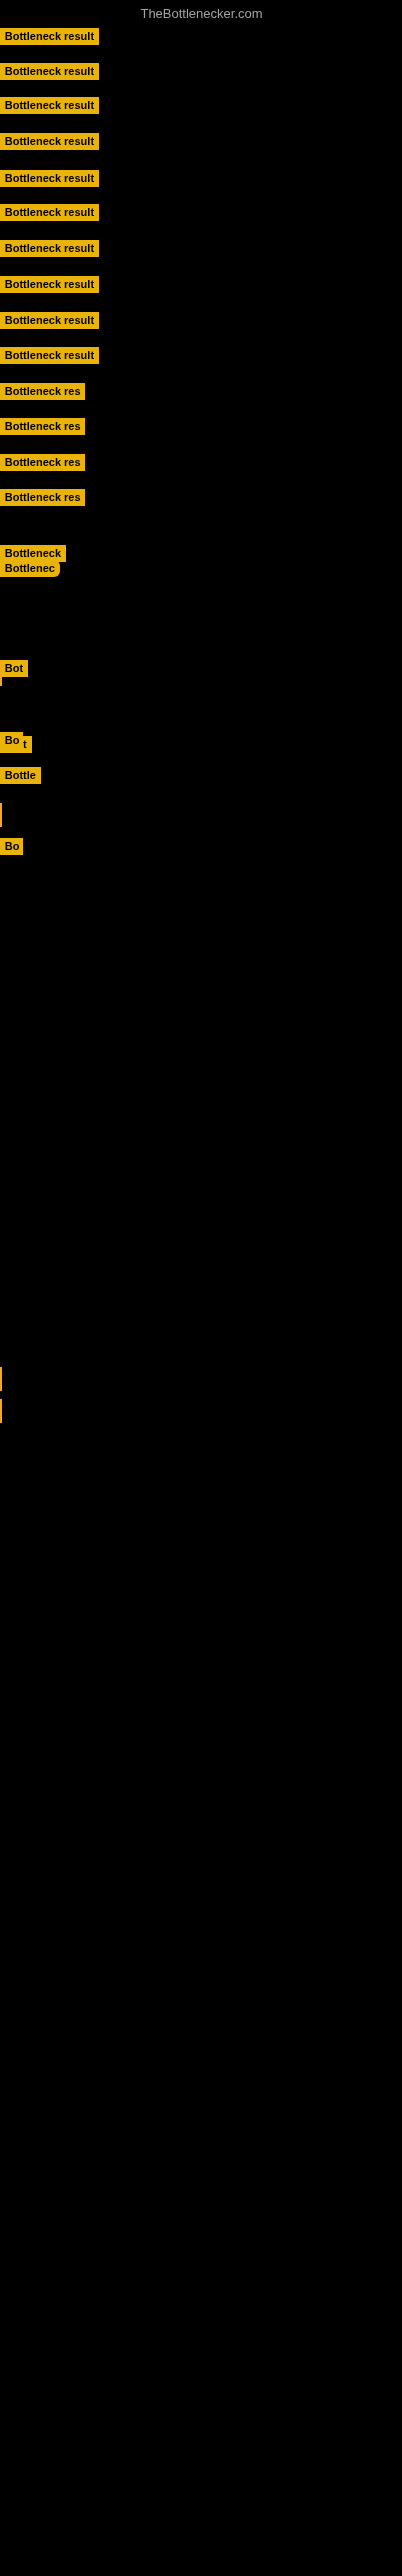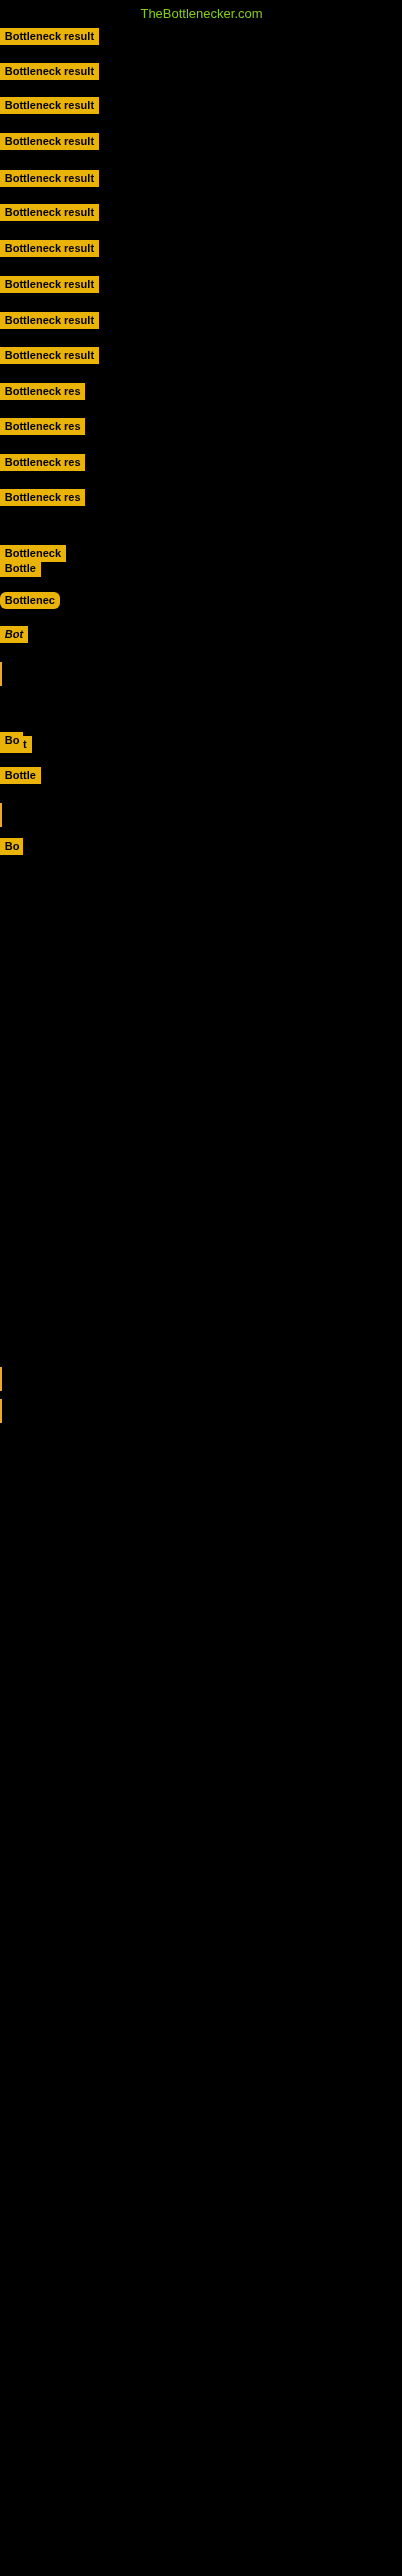--- a/index.html
+++ b/index.html
@@ -9,21 +9,21 @@
     }
     body {
       width: 403px;
       min-height: 2576px;
       background-color: #000000;
       font-family: Arial, sans-serif;
       position: relative;
     }
     .site-title {
       text-align: center;
-      color: #84cc16;
+      color: #a3a3a3;
       font-size: 13px;
       padding: 6.4px 0;
       font-weight: normal;
     }
     .bottleneck-label {
       display: inline-block;
       background-color: #eab308;
       color: #000000;
       font-size: 11px;
       font-weight: bold;
@@ -57,22 +57,22 @@
     <div class="bottleneck-label" style="top: 212px; max-width: 124px;">Bottleneck result</div>
     <div class="bottleneck-label" style="top: 248px; max-width: 124px;">Bottleneck result</div>
     <div class="bottleneck-label" style="top: 284px; max-width: 119px;">Bottleneck result</div>
     <div class="bottleneck-label" style="top: 319px; max-width: 119px;">Bottleneck result</div>
     <div class="bottleneck-label" style="top: 355px; max-width: 102px;">Bottleneck res</div>
     <div class="bottleneck-label" style="top: 390px; max-width: 97px;">Bottleneck res</div>
     <div class="bottleneck-label" style="top: 426px; max-width: 97px;">Bottleneck res</div>
     <div class="bottleneck-label" style="top: 461px; max-width: 89px;">Bottleneck res</div>
     <div class="bottleneck-label" style="top: 497px; max-width: 72px; margin-top: 20px;">Bottleneck</div>
     <div class="bottleneck-label" style="top: 532px; max-width: 48px;">Bottle</div>
-    <div class="bottleneck-label" style="top: 564px; max-width: 64px; border-radius: 6px;">Bottlenec</div>
-    <div class="bottleneck-label" style="top: 598px; max-width: 31px; font-style: italic;">Bot</div>
+    <div class="bottleneck-label" style="top: 532px; max-width: 64px; border-radius: 6px;">Bottlenec</div>
+    <div class="bottleneck-label" style="top: 632px; max-width: 31px;">Bot</div>
     <div class="vertical-line" style="top: 634px;"></div>
     <div class="bottleneck-label" style="top: 669px; max-width: 35px; margin-top: 39px;">Bott</div>
     <div class="bottleneck-label" style="top: 704px; max-width: 22.5px;">Bo</div>
     <div class="bottleneck-label" style="top: 739px; max-width: 44px;">Bottle</div>
     <div class="vertical-line" style="top: 775px;"></div>
     <div class="bottleneck-label" style="top: 810px; max-width: 22.5px;">Bo</div>
     <div class="vertical-line" style="top: 1339px;"></div>
     <div class="vertical-line" style="top: 1371px;"></div>
   </div>
 

